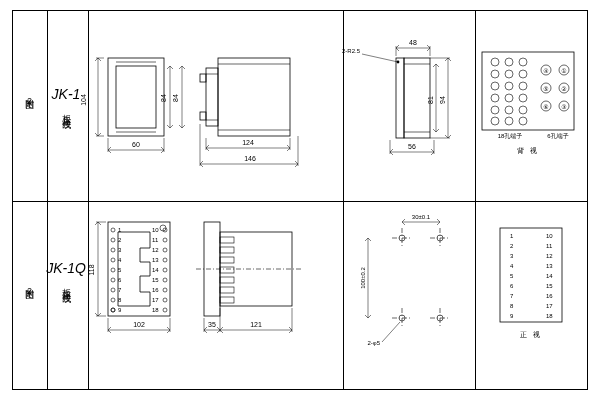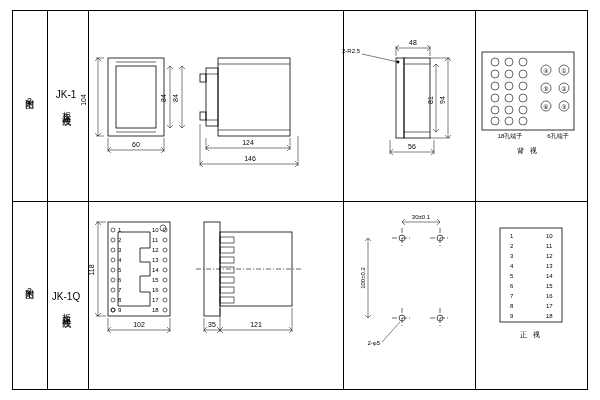--- a/index.html
+++ b/index.html
@@ -20,21 +20,21 @@
 
   .vtext{
     position:absolute;writing-mode:vertical-rl;text-orientation:upright;
     font-size:9px;letter-spacing:2px;line-height:1.25;
     display:flex;align-items:center;justify-content:center;
   }
   .vmix{
     position:absolute;display:flex;flex-direction:column;align-items:center;justify-content:center;
     font-size:9px;line-height:1.3;
   }
-  .vmix .lat{transform:rotate(0deg);font-size:10px;}
+  .vmix .lat{transform:rotate(0deg);font-size:14px;font-style:italic;}
 
   svg{position:absolute;left:0;top:0;overflow:visible;}
   .ln{stroke:#000;fill:none;stroke-width:0.8;}
   .thin{stroke:#000;fill:none;stroke-width:0.6;}
   .dash{stroke:#000;fill:none;stroke-width:0.6;stroke-dasharray:5 2 1 2;}
   .dim{stroke:#000;fill:none;stroke-width:0.5;}
   text{font-family:"Liberation Sans",sans-serif;font-size:7px;fill:#000;}
   .t6{font-size:6px;}
 </style>
 </head>
@@ -52,21 +52,21 @@
 
   <div class="vtext" style="left:14px;top:30px;width:30px;height:140px;">附图2</div>
 
   <div class="vmix" style="left:48px;top:40px;width:36px;height:120px;">
     <span class="lat">JK-1</span>
     <span style="writing-mode:vertical-rl;text-orientation:upright;letter-spacing:2px;margin-top:3px;">板后接线</span>
   </div>
 
   <div class="vtext" style="left:14px;top:220px;width:30px;height:140px;">附图2</div>
 
-  <div class="vmix" style="left:46px;top:240px;width:40px;height:124px;">
+  <div class="vmix" style="left:46px;top:212px;width:40px;height:124px;">
     <span class="lat">JK-1Q</span>
     <span style="writing-mode:vertical-rl;text-orientation:upright;letter-spacing:2px;margin-top:3px;">板前接线</span>
   </div>
 
   <svg width="600" height="400">
 
     <rect class="ln" x="108" y="58" width="56" height="78"></rect>
     <rect class="ln" x="116" y="66" width="40" height="62"></rect>
 
     <line class="thin" x1="116" y1="62" x2="156" y2="62"></line>

